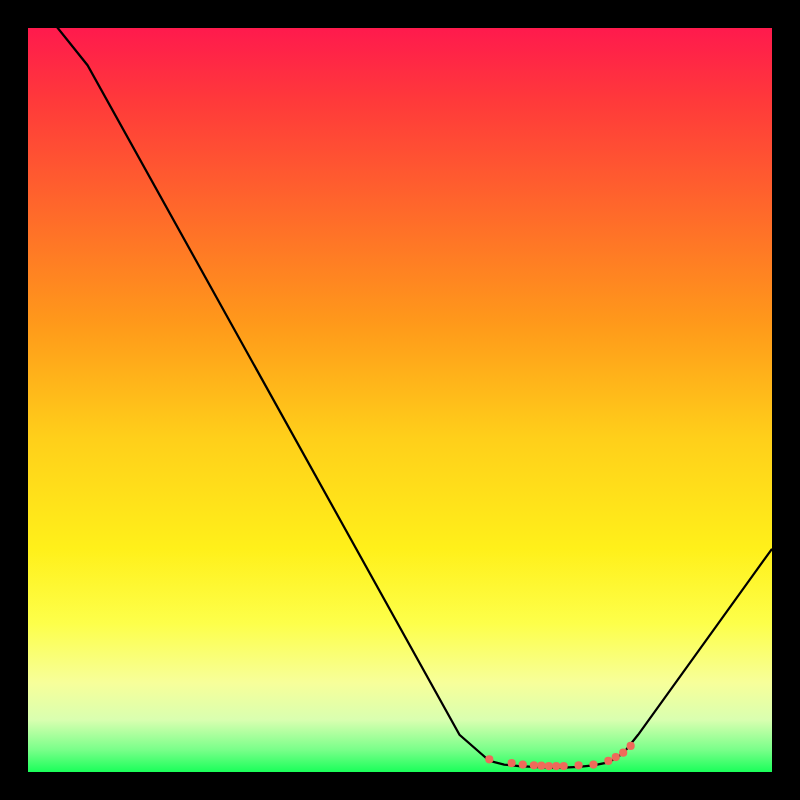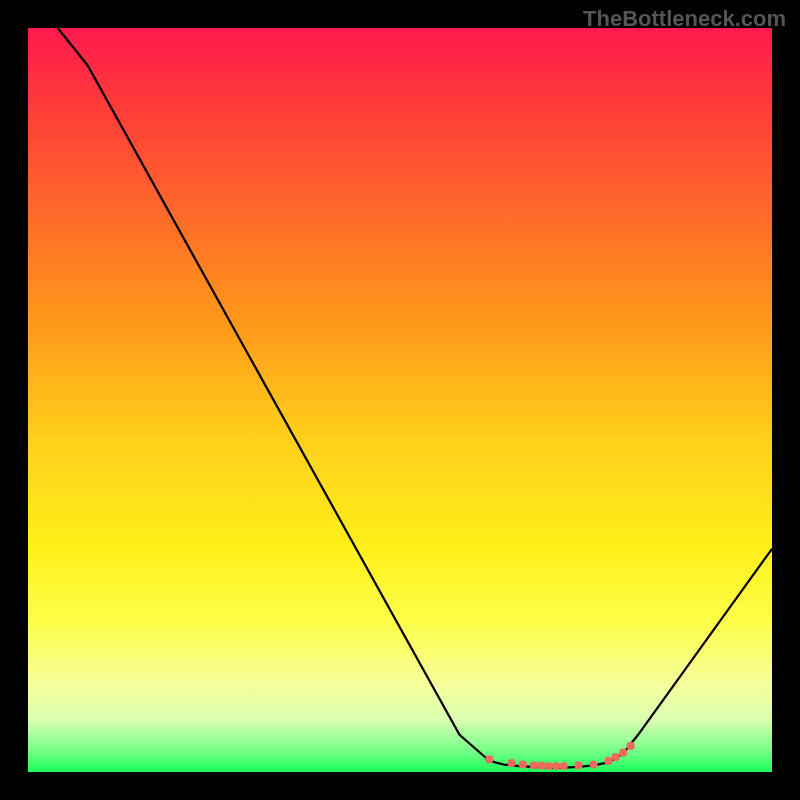--- a/index.html
+++ b/index.html
@@ -57,21 +57,20 @@
     height: 100%;
   }
   .dot {
     fill: #ef6a5a;
   }
 </style>
 </head>
 <body>
 
 <div class="container">
-  <div class="watermark">TheBottleneck.com</div>
 
   <div class="plot-area">
     <div class="gradient-bg"></div>
     <svg class="curve" viewBox="0 0 100 100" preserveAspectRatio="none">
       <path id="curve-path" fill="none" stroke="#000" stroke-width="0.3" d="M0.00 -4.00 L4.00 0.00 L8.00 5.00 L58.00 95.00 L62.00 98.50 L64.00 99.00 L66.00 99.20 L68.00 99.30 L70.00 99.40 L72.00 99.40 L74.00 99.30 L76.00 99.10 L78.00 98.70 L80.00 97.50 L82.00 95.00 L100.00 70.00"></path>
       <g id="markers">
           <circle cx="62" cy="98.3" r="0.55" class="dot"></circle>
           <circle cx="65" cy="98.8" r="0.55" class="dot"></circle>
           <circle cx="66.5" cy="99" r="0.55" class="dot"></circle>
           <circle cx="68" cy="99.1" r="0.55" class="dot"></circle>

